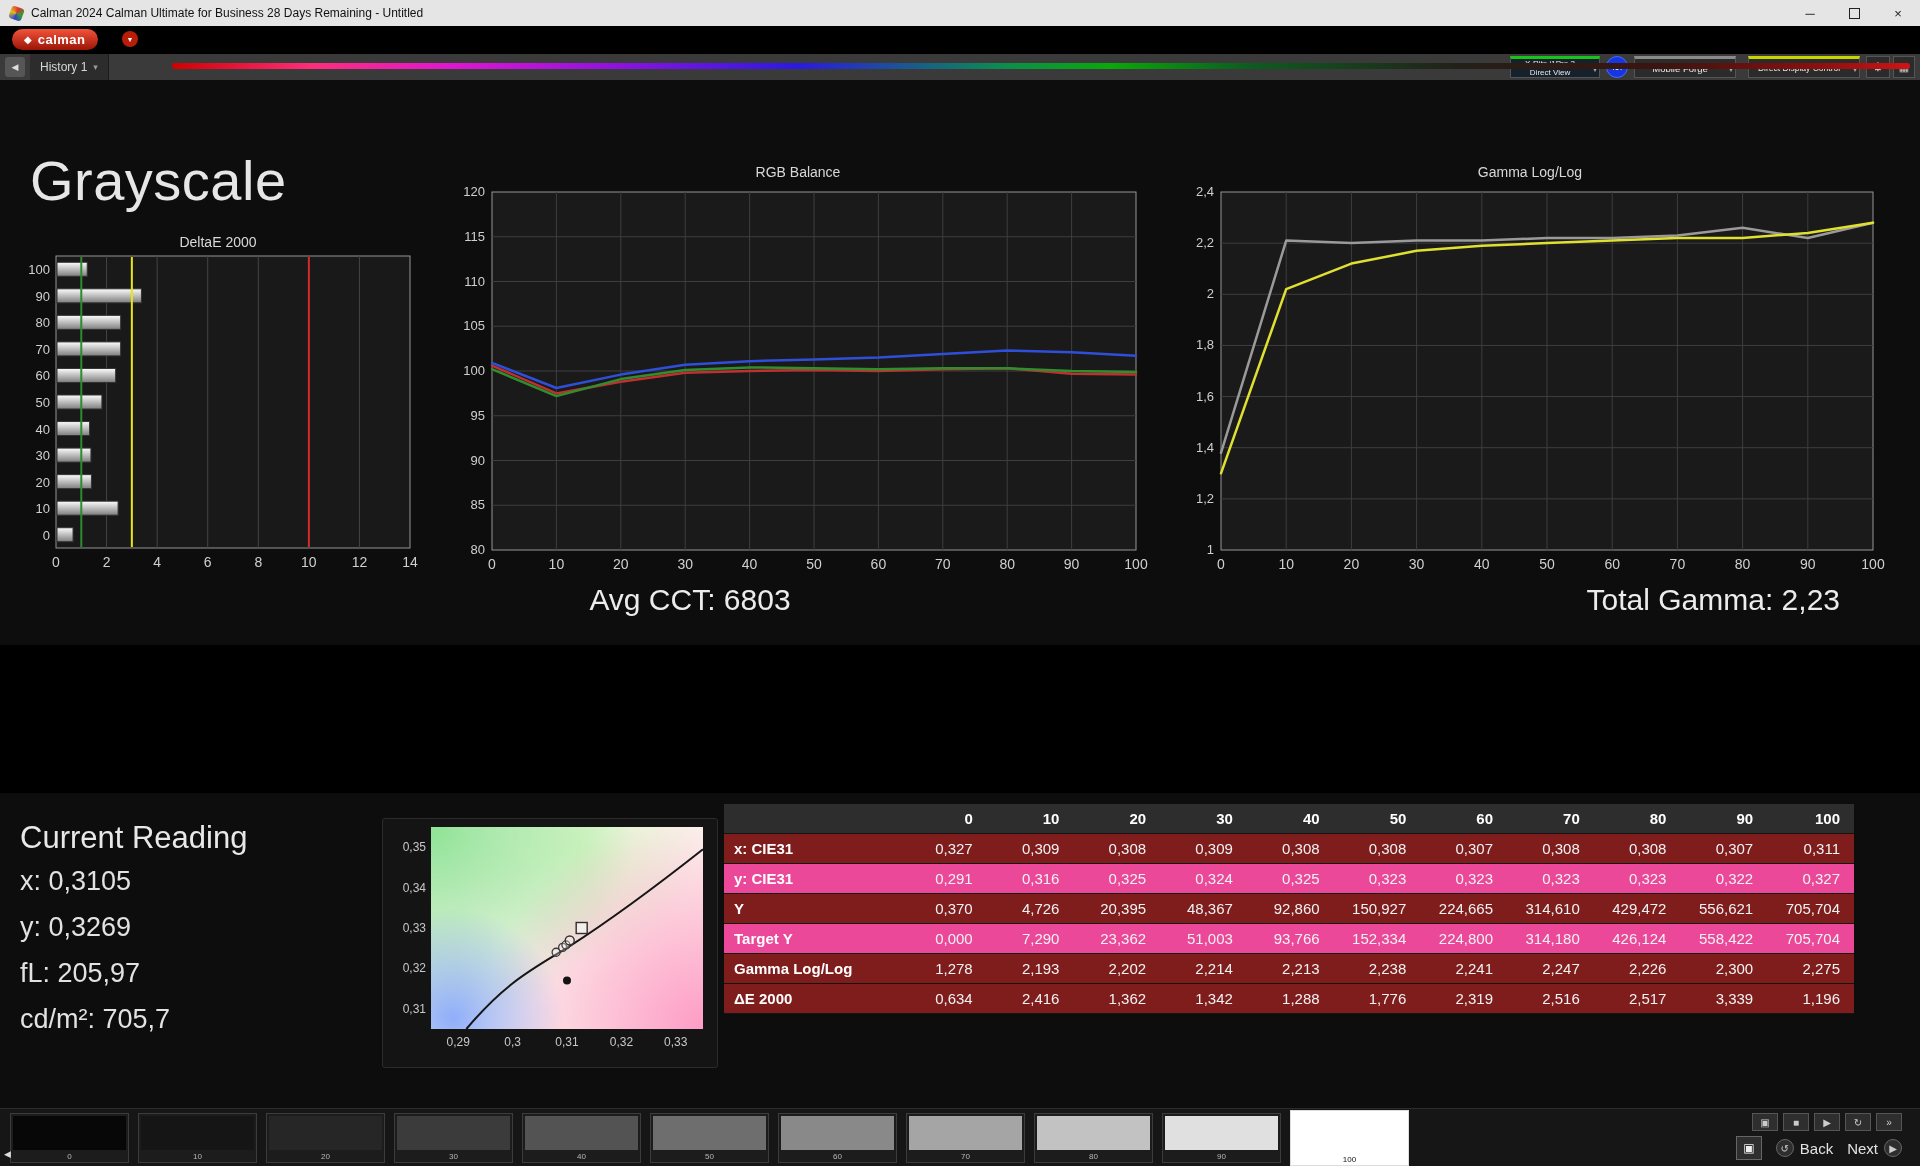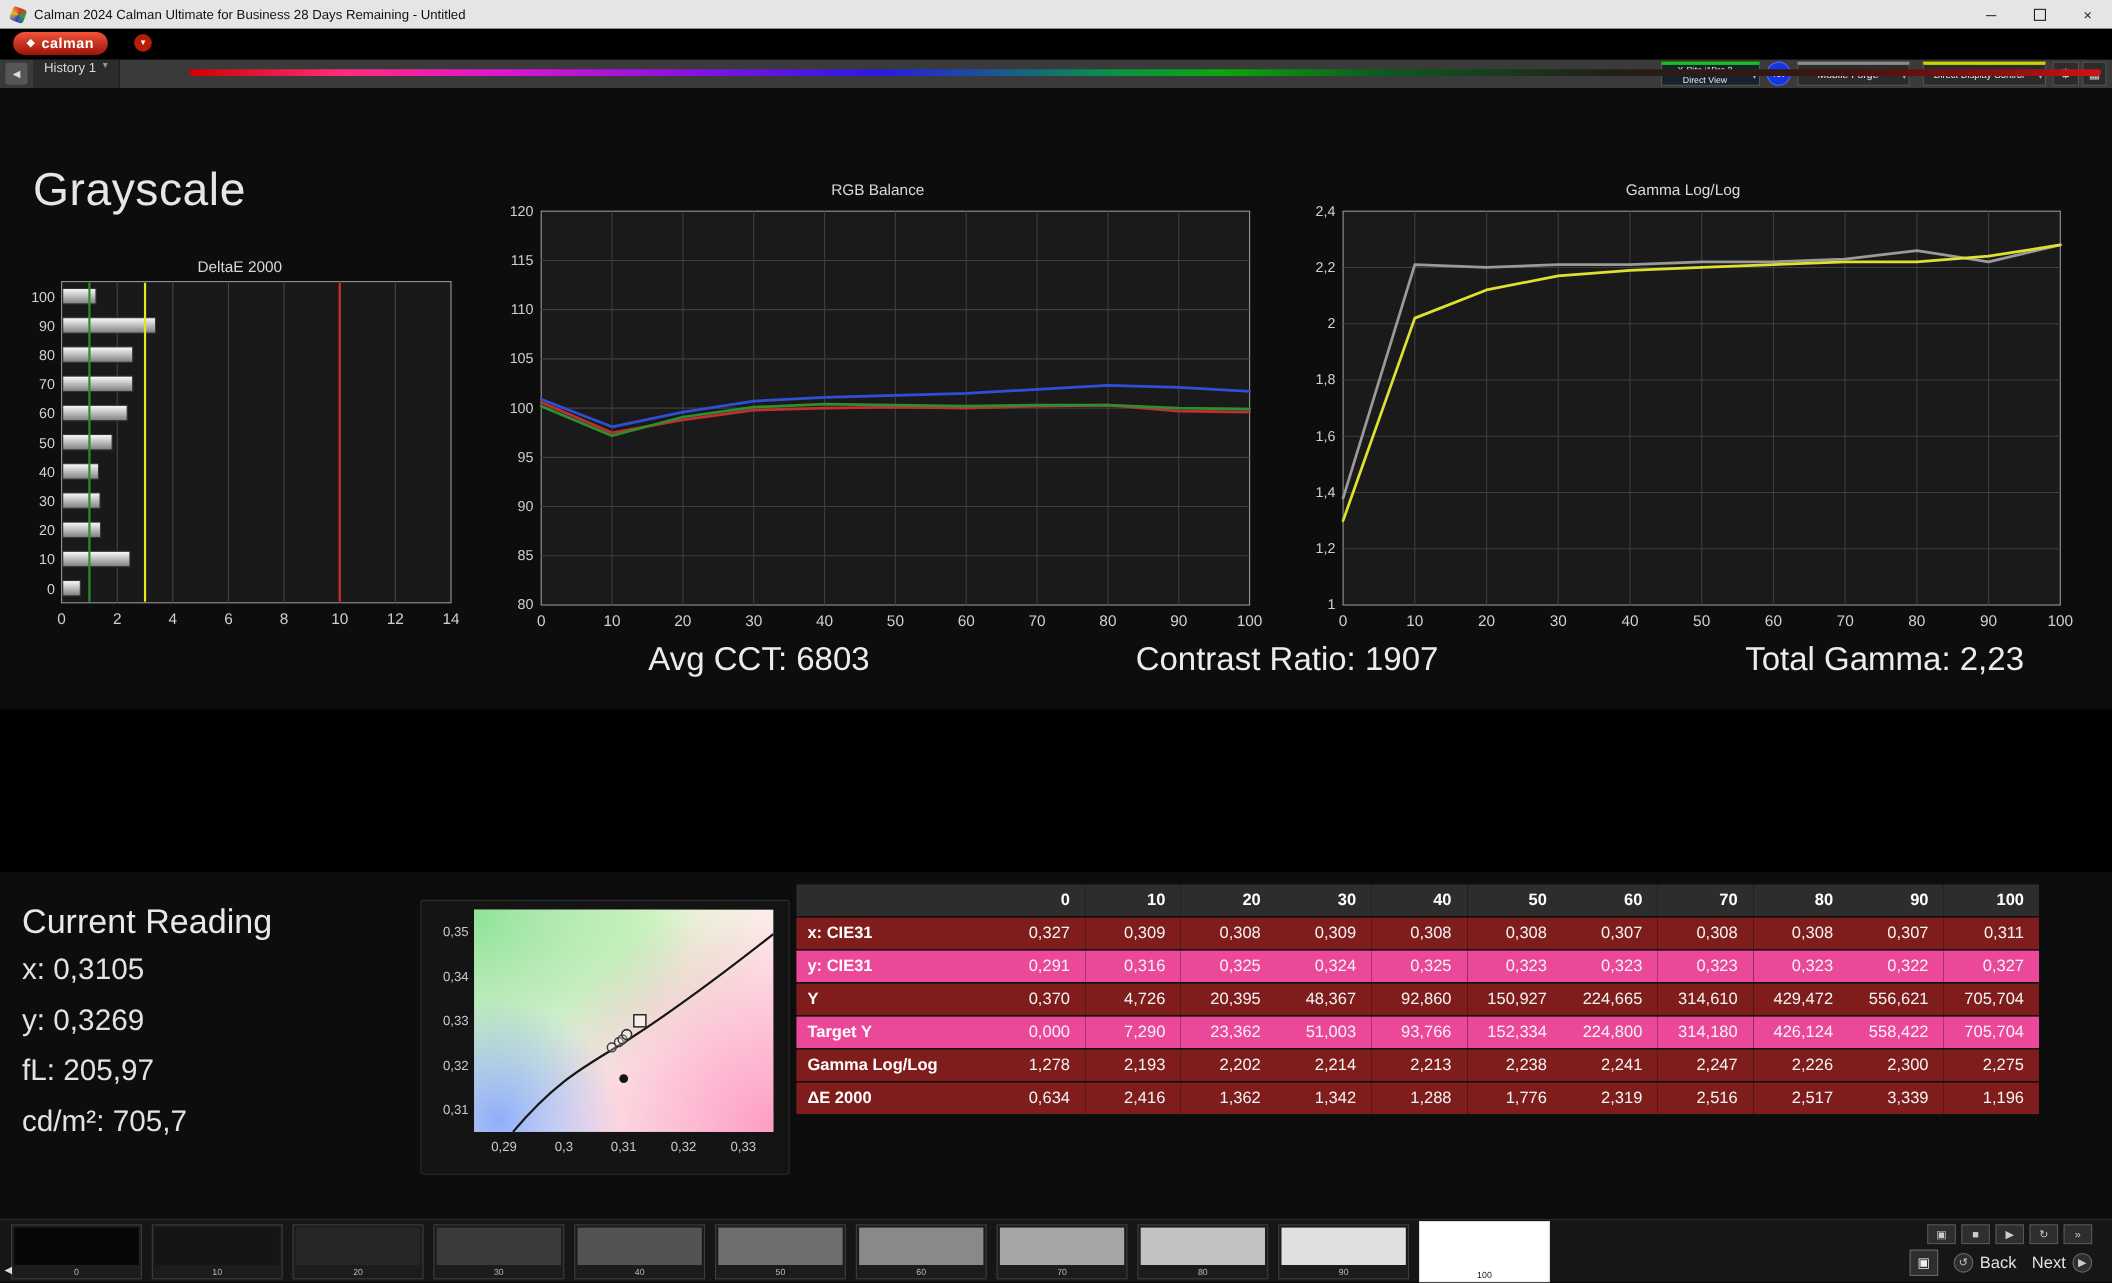--- a/index.html
+++ b/index.html
@@ -27,37 +27,37 @@
   .logo-menu{position:absolute;left:122px;top:5px;width:16px;height:16px;border-radius:50%;
              background:#b81d08;color:#fff;font-size:7px;display:flex;align-items:center;justify-content:center;}
   .rainbow{position:absolute;left:172px;right:10px;top:37px;height:6px;border-radius:3px;
            background:linear-gradient(90deg,#d00000 0%,#ff2d7a 8%,#e016d0 16%,#8a12e0 26%,#2a1ae0 36%,#0b8f4a 48%,#0aa80a 54%,#0d5c20 62%,#222018 74%,#3c1410 86%,#8f0f0f 95%,#d01414 100%);}
 
   
   .tabbar{position:absolute;left:0;top:54px;width:100%;height:26px;background:#3a3a3a;z-index:18;}
   .tab-back{position:absolute;left:5px;top:3px;width:20px;height:20px;background:#565656;border-radius:3px;
             color:#ddd;font-size:9px;display:flex;align-items:center;justify-content:center;}
   .tab{position:absolute;left:30px;top:0;height:26px;background:#2c2c2c;color:#d8d8d8;font-size:12px;
-       display:flex;align-items:flex-start;gap:6px;padding:0 10px;border-right:1px solid #1c1c1c;}
+       display:flex;align-items:center;gap:6px;padding:0 10px;border-right:1px solid #1c1c1c;}
   .caret{color:#999;font-size:9px;}
   .tb-btn{position:absolute;top:2px;height:22px;background:#2b2b2b;border:1px solid #555;box-sizing:border-box;
           color:#e8e8e8;display:flex;align-items:center;justify-content:center;}
   .meter-btn{left:1510px;width:90px;border-top:3px solid #19c319;background:#15222e;flex-direction:column;
              font-size:8px;line-height:9px;padding-right:10px;}
   .meter-caret{position:absolute;right:2px;top:6px;color:#aaa;font-size:8px;}
   .badge{position:absolute;left:1606px;top:2px;width:22px;height:22px;border-radius:50%;background:#1536e0;
          border:1px solid #4a6aff;box-sizing:border-box;color:#fff;font-size:8px;
          display:flex;align-items:center;justify-content:center;}
   .forge-btn{left:1634px;width:102px;border-top:3px solid #8a8a8a;font-size:9.5px;padding-right:10px;}
   .ddc-btn{left:1748px;width:112px;border-top:3px solid #c8d400;font-size:8.5px;padding-right:10px;}
   .gear-btn{left:1866px;width:24px;font-size:12px;color:#ccc;}
   .grid-btn{left:1893px;width:22px;font-size:11px;color:#ccc;}
 
   
-  .page-title{position:absolute;left:30px;top:148px;font-size:42px;font-weight:300;color:#e6e6e6;letter-spacing:.5px;}
+  .page-title{position:absolute;left:30px;top:148px;font-size:56px;font-weight:300;color:#e6e6e6;letter-spacing:.5px;}
 
   
   .chart-block{position:absolute;}
   .chart-title{position:absolute;top:0;left:0;right:0;height:24px;line-height:24px;text-align:center;
                font-size:14px;color:#d8d8d8;}
   .chart-host{position:absolute;left:0;right:0;top:24px;bottom:0;}
   #de-block{left:18px;top:230px;width:400px;height:344px;}
   #rgb-block{left:448px;top:160px;width:700px;height:416px;}
   #gamma-block{left:1175px;top:160px;width:710px;height:416px;}
 
@@ -305,21 +305,20 @@
           <line x1="632.8000000000001" y1="8" x2="632.8000000000001" y2="366" stroke="#3e3e3e"></line>
           <text x="632.8000000000001" y="385" text-anchor="middle" font-size="14" fill="#d0d0d0">90</text>
           <text x="698" y="385" text-anchor="middle" font-size="14" fill="#d0d0d0">100</text>
           <polyline points="46.0,268.8 111.2,56.6 176.4,59.1 241.6,56.6 306.8,56.6 372.0,54.0 437.2,54.0 502.4,51.5 567.6,43.8 632.8,54.0 698.0,38.7" fill="none" stroke="#9a9a9a" stroke-width="2.5" stroke-linejoin="round" stroke-linecap="round"></polyline>
           <polyline points="46.0,289.3 111.2,105.2 176.4,79.6 241.6,66.8 306.8,61.7 372.0,59.1 437.2,56.6 502.4,54.0 567.6,54.0 632.8,48.9 698.0,38.7" fill="none" stroke="#e0e030" stroke-width="2.5" stroke-linejoin="round" stroke-linecap="round"></polyline>
         </svg>
       </div>
   </div>
 
   <div class="stat" style="left:515px;width:350px;">Avg CCT: 6803</div>
-  <div class="stat" style="left:985px;width:370px;">Contrast Ratio: 1907</div>
   <div class="stat" style="left:1460px;width:380px;text-align:right;">Total Gamma: 2,23</div>
 
   <div class="swatchstrip">
     
     
     
   </div>
 
   <div class="reading-title">Current Reading</div>
   <div class="reading-val" style="top:866px">x: 0,3105</div>

